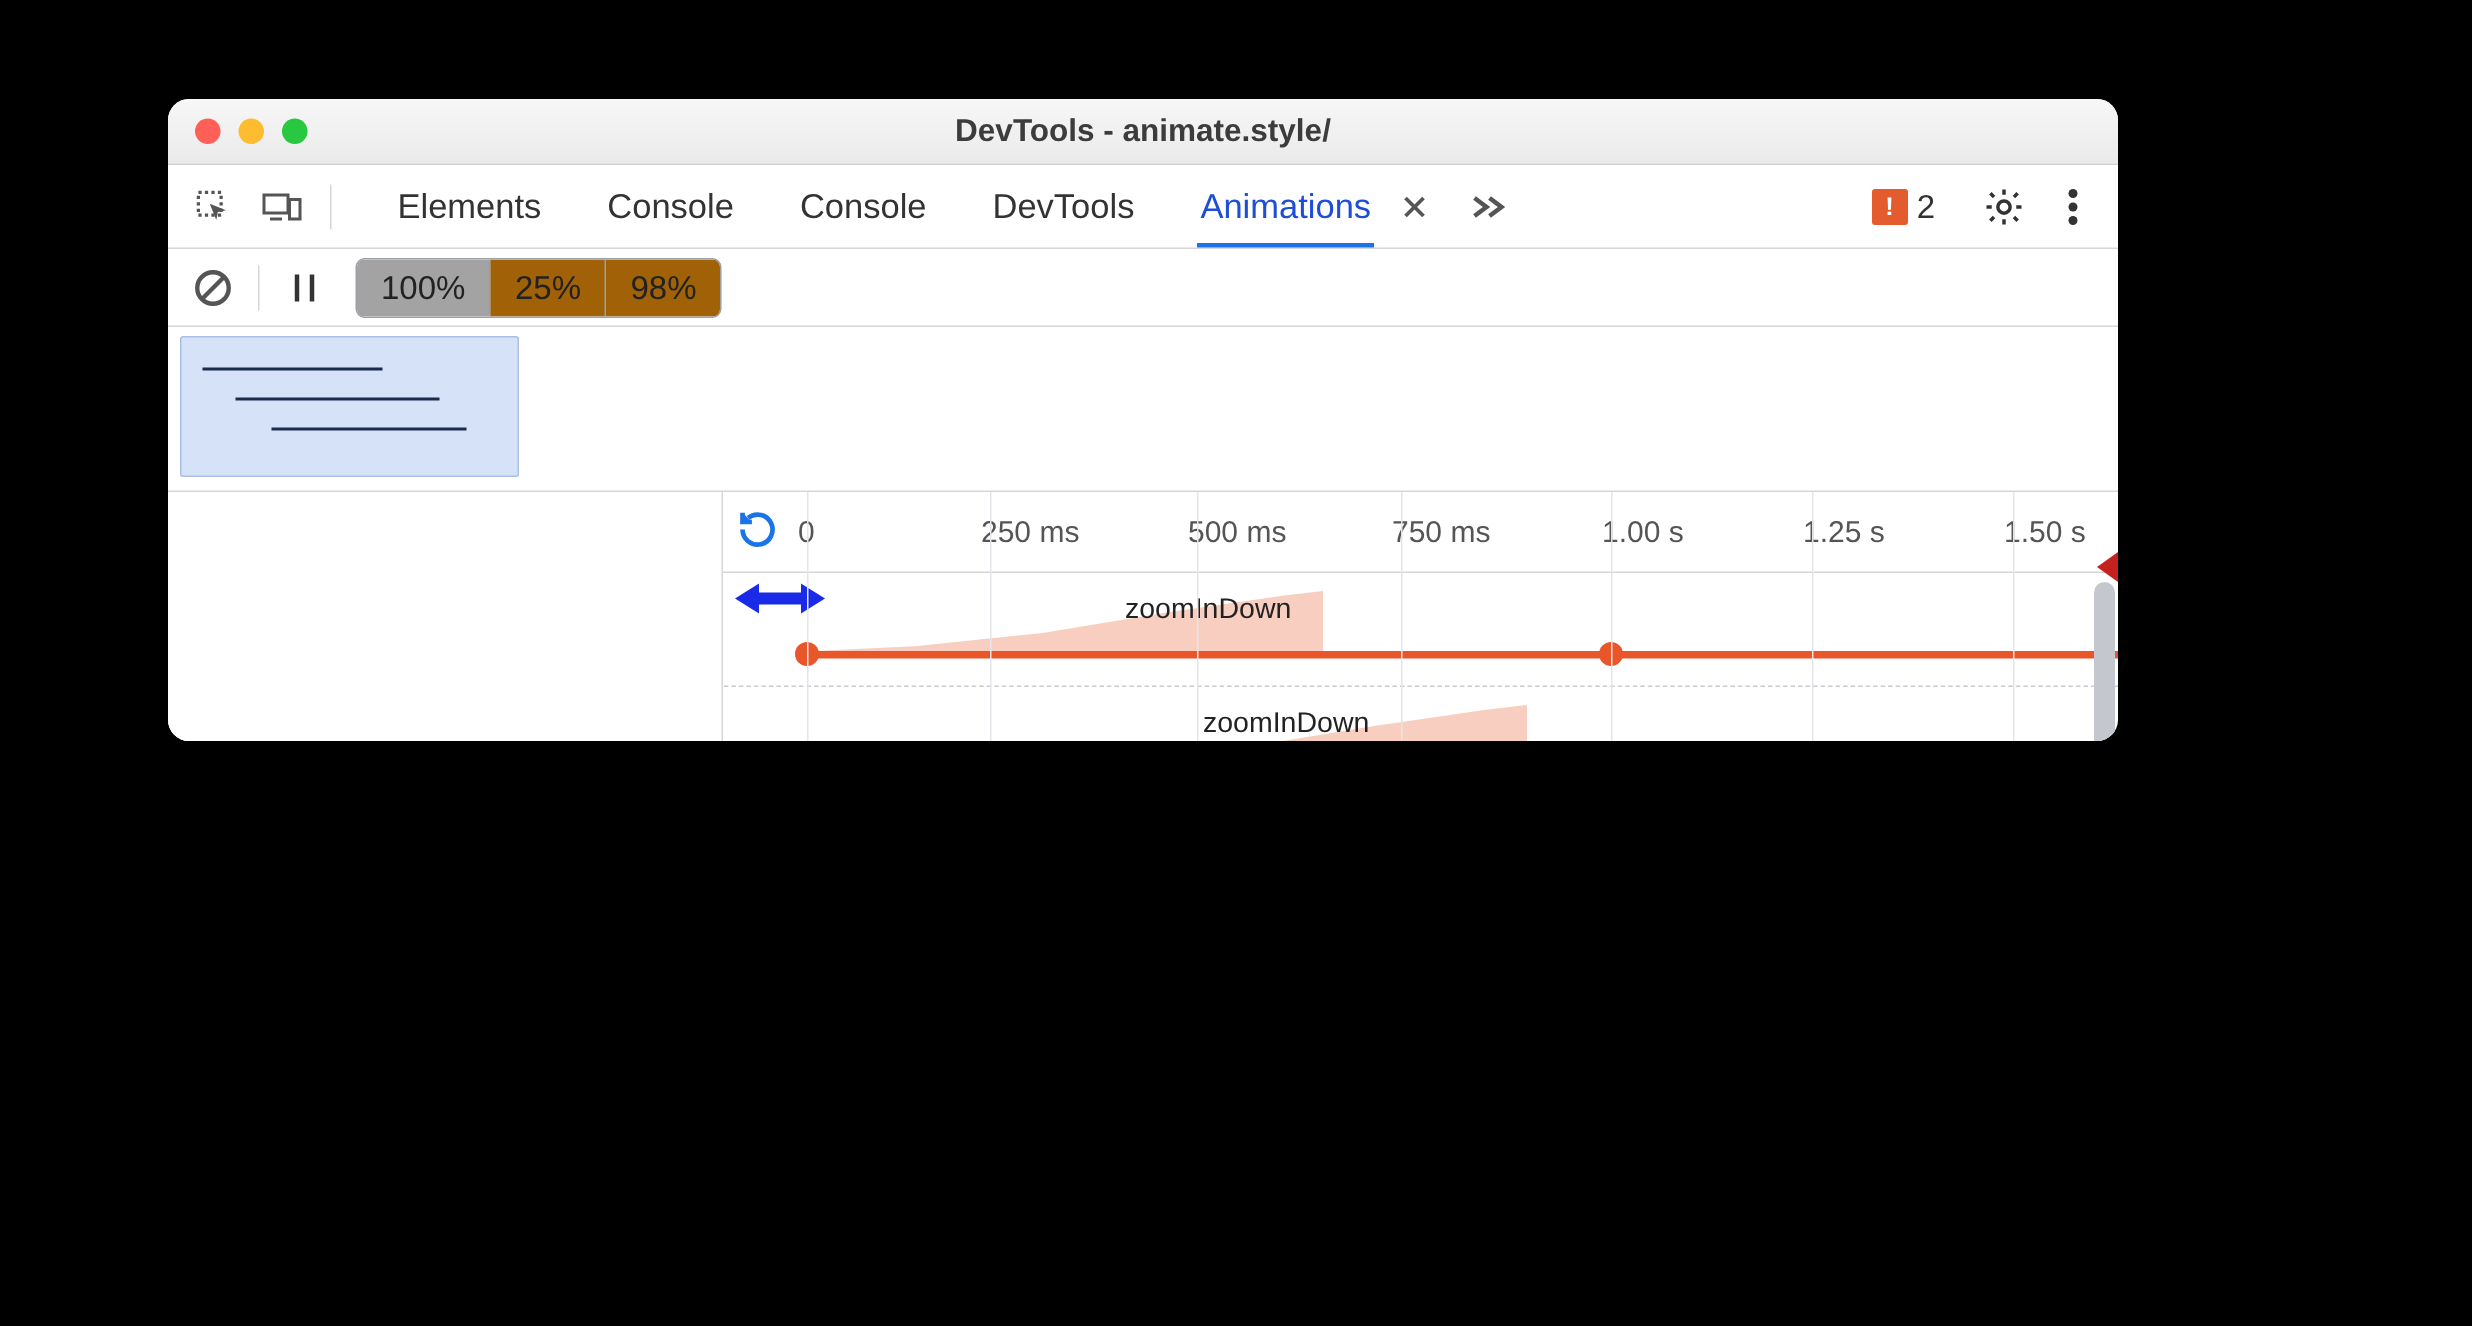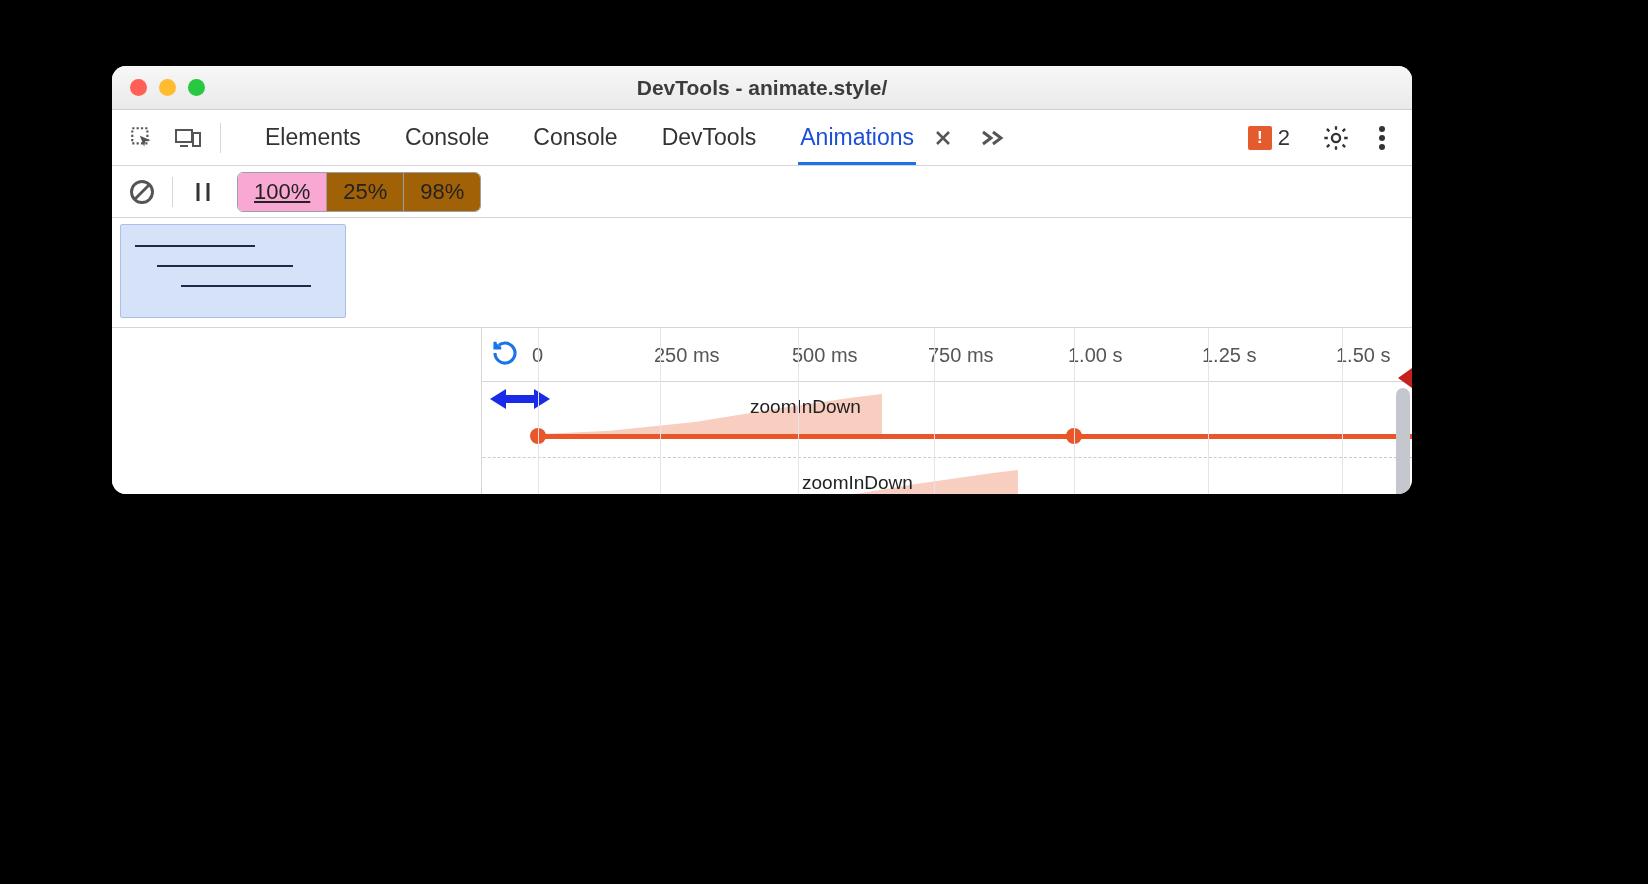--- a/index.html
+++ b/index.html
@@ -101,21 +101,21 @@
   .seg button {
     border: none;
     background: #a16207;
     padding: 6px 16px;
     font-size: 22px;
     color: #222;
     border-right: 1px solid #9aa0a6;
     cursor: pointer;
   }
   .seg button:last-child { border-right: none; }
-  .seg button.sel { background: #f9a8d4; text-decoration: underline; }
+  .seg button.sel { background: #a3a3a3; }
   .filmstrip {
     height: 110px;
     border-bottom: 1px solid #d6d6d6;
     padding: 6px 8px;
   }
   .thumb {
     width: 226px; height: 94px;
     background: #d5e2f8;
     border: 1px solid #a9bfe6;
     border-radius: 2px;

